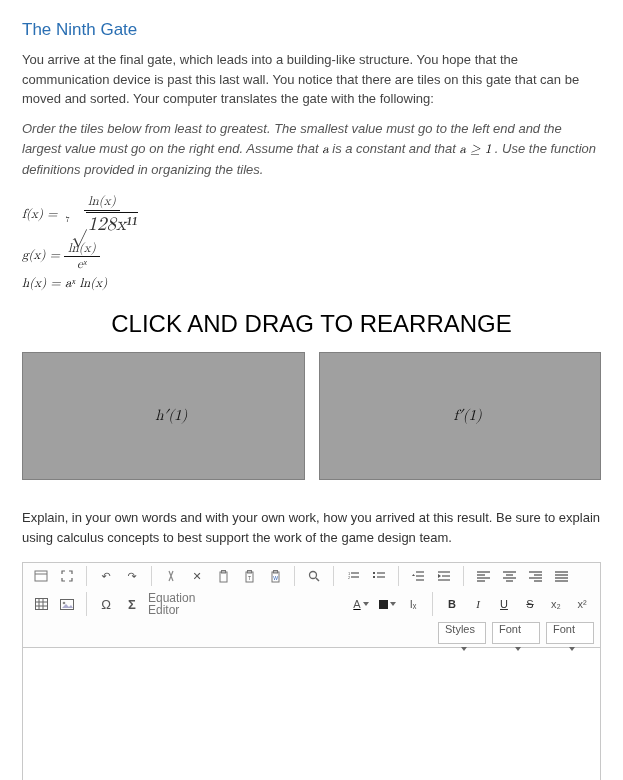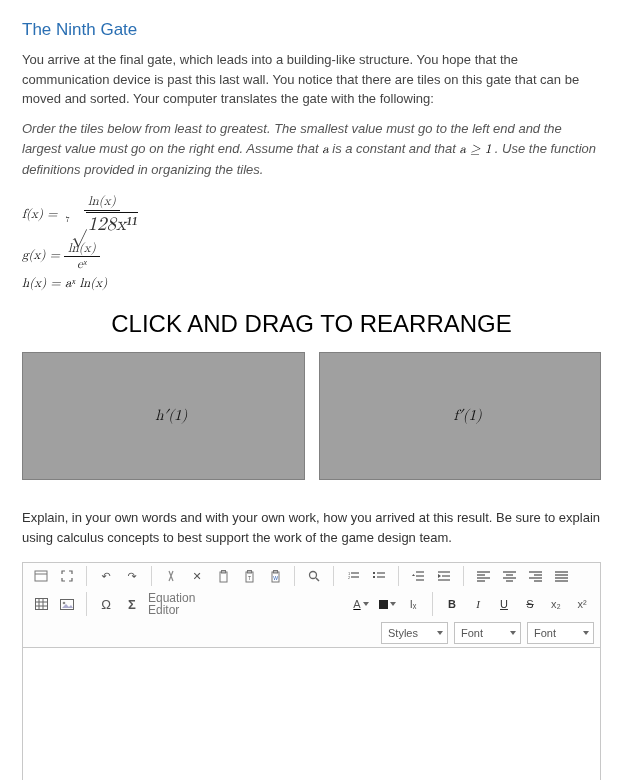--- a/index.html
+++ b/index.html
@@ -192,20 +192,21 @@
     display: inline-flex;
     align-items: center;
     border: 1px solid #c2c2c2;
     height: 20px;
     font-size: 11px;
     color: #555;
     padding: 0 4px 0 6px;
     background: #fff;
     cursor: pointer;
     gap: 12px;
+    flex-direction: column;
   }
   .combo span:first-child { min-width: 36px; }
   .editor-body {
     border: 1px solid #c8c8c8;
     height: 190px;
     background: #fff;
   }
   .icon-svg { display:block; }
   .align-ic { width:13px; height:11px; }
   .align-ic line { stroke:#555; stroke-width:1.3; }

